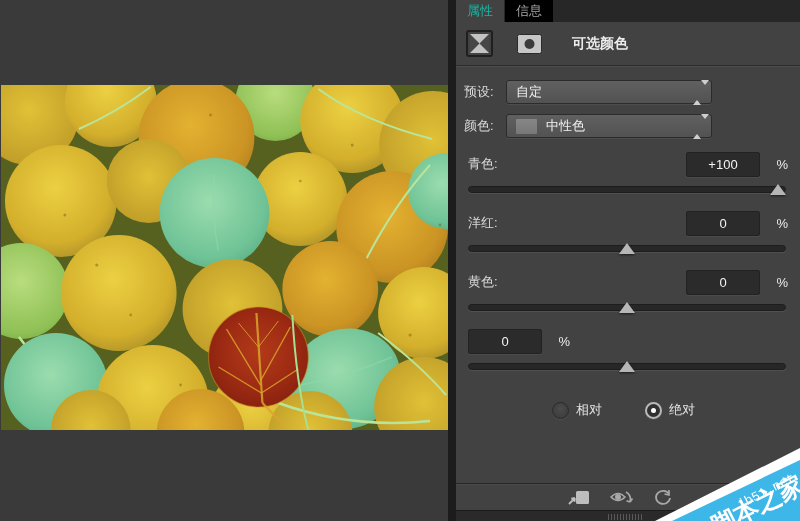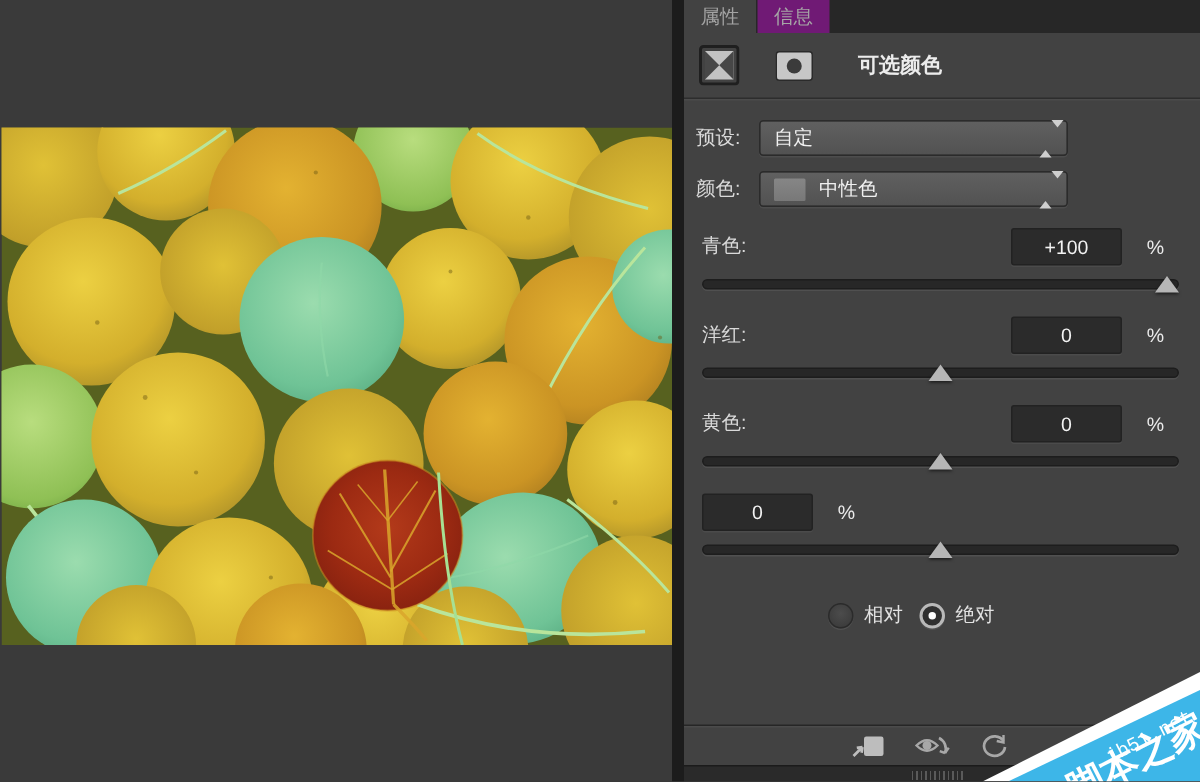--- a/index.html
+++ b/index.html
@@ -11,23 +11,23 @@
   .canvas-area { position:absolute; left:0; top:0; width:448px; height:521px; background:#3a3a3a; }
   .photo { position:absolute; left:1px; top:85px; width:447px; height:345px; display:block; }
 
   .gutter { position:absolute; left:448px; top:0; width:8px; height:521px; background:#1c1c1c; }
 
   
   .panel { position:absolute; left:456px; top:0; width:344px; height:521px;
            background:#424242; display:flex; flex-direction:column; color:#dcdcdc; }
 
   .tabbar { height:22px; background:#272727; display:flex; align-items:stretch; flex:0 0 auto; }
-  .tab { padding:0 11px; line-height:22px; font-size:13px; color:#a6a6a6; background:#701a75;
+  .tab { padding:0 11px; line-height:22px; font-size:13px; color:#a6a6a6; background:#000000;
          margin-right:1px; cursor:default; }
-  .tab.active { background:#424242; color:#a3a3a3; }
+  .tab.active { background:#424242; color:#14b8a6; }
   .tabbar-rest { flex:1; background:#272727; }
 
   .panel-header { height:44px; display:flex; align-items:center; gap:24px; padding:0 10px;
                   border-bottom:1px solid #2d2d2d; box-shadow:0 1px 0 rgba(255,255,255,.05);
                   flex:0 0 auto; }
   .hdr-icon { display:flex; align-items:center; justify-content:center; }
   .panel-title { font-size:14px; font-weight:bold; color:#ececec; margin-left:6px; }
 
   .row-select { display:flex; align-items:center; padding-left:8px; margin-top:14px; flex:0 0 auto; }
   .row-select.second { margin-top:10px; }
@@ -39,36 +39,36 @@
   .swatch { width:21px; height:15px; background:linear-gradient(#868686,#787878); margin-right:9px;
             border-radius:1px; }
   .dd-arrows { position:absolute; right:9px; top:4px; width:9px; }
   .dd-arrows .up { width:0; height:0; border-left:4.5px solid transparent; border-right:4.5px solid transparent;
                    border-bottom:5px solid #cfcfcf; margin-bottom:3px; }
   .dd-arrows .down { width:0; height:0; border-left:4.5px solid transparent; border-right:4.5px solid transparent;
                      border-top:5px solid #cfcfcf; }
 
   .slider-group { margin-top:13px; flex:0 0 auto; }
   .slider-group.first { margin-top:13px; }
-  .slider-head { display:flex; align-items:center; padding:0 24px 0 12px; height:26px; }
+  .slider-head { display:flex; align-items:center; padding:0 12px 0 12px; height:26px; }
   .slider-label { flex:1; font-size:13px; color:#dadada; }
   .value-box { width:74px; height:25px; background:#2b2b2b; border:1px solid #222;
                border-radius:2px; color:#f3f3f3; font-size:13px;
                display:flex; align-items:center; justify-content:center;
                box-shadow:0 1px 0 rgba(255,255,255,.05); }
   .pct { width:20px; text-align:right; font-size:13px; color:#ebebeb; margin-left:8px; }
   .track-wrap { position:relative; height:15px; margin:5px 14px 0 12px; }
   .track { position:absolute; left:0; right:0; top:4px; height:7px; background:#272727;
            border:1px solid #1d1d1d; border-radius:4px; box-shadow:0 1px 0 rgba(255,255,255,.08); }
   .thumb { position:absolute; top:2px; width:0; height:0;
            border-left:8px solid transparent; border-right:8px solid transparent;
            border-bottom:11px solid #b6b6b6; transform:translateX(-50%);
            filter:drop-shadow(0 1px 1px rgba(0,0,0,.6)); }
 
-  .radio-row { display:flex; align-items:center; margin-top:27px; padding-left:96px; gap:11px; flex:0 0 auto; }
+  .radio-row { display:flex; align-items:center; margin-top:27px; padding-left:96px; gap:43px; flex:0 0 auto; }
   .radio { display:flex; align-items:center; gap:7px; font-size:13px; color:#e2e2e2; }
   .radio-circle { position:relative; width:17px; height:17px; border-radius:50%;
                   background:radial-gradient(circle at 50% 40%, #4c4c4c, #383838);
                   border:1px solid #2b2b2b; box-shadow:0 1px 0 rgba(255,255,255,.08); }
   .radio.selected .radio-circle { background:#303030; border:2px solid #b9b9b9; }
   .radio.selected .radio-circle::after { content:""; position:absolute; left:50%; top:50%;
                   width:5px; height:5px; margin:-2.5px 0 0 -2.5px; border-radius:50%; background:#fff; }
 
   .panel-spacer { flex:1 1 auto; }
 

